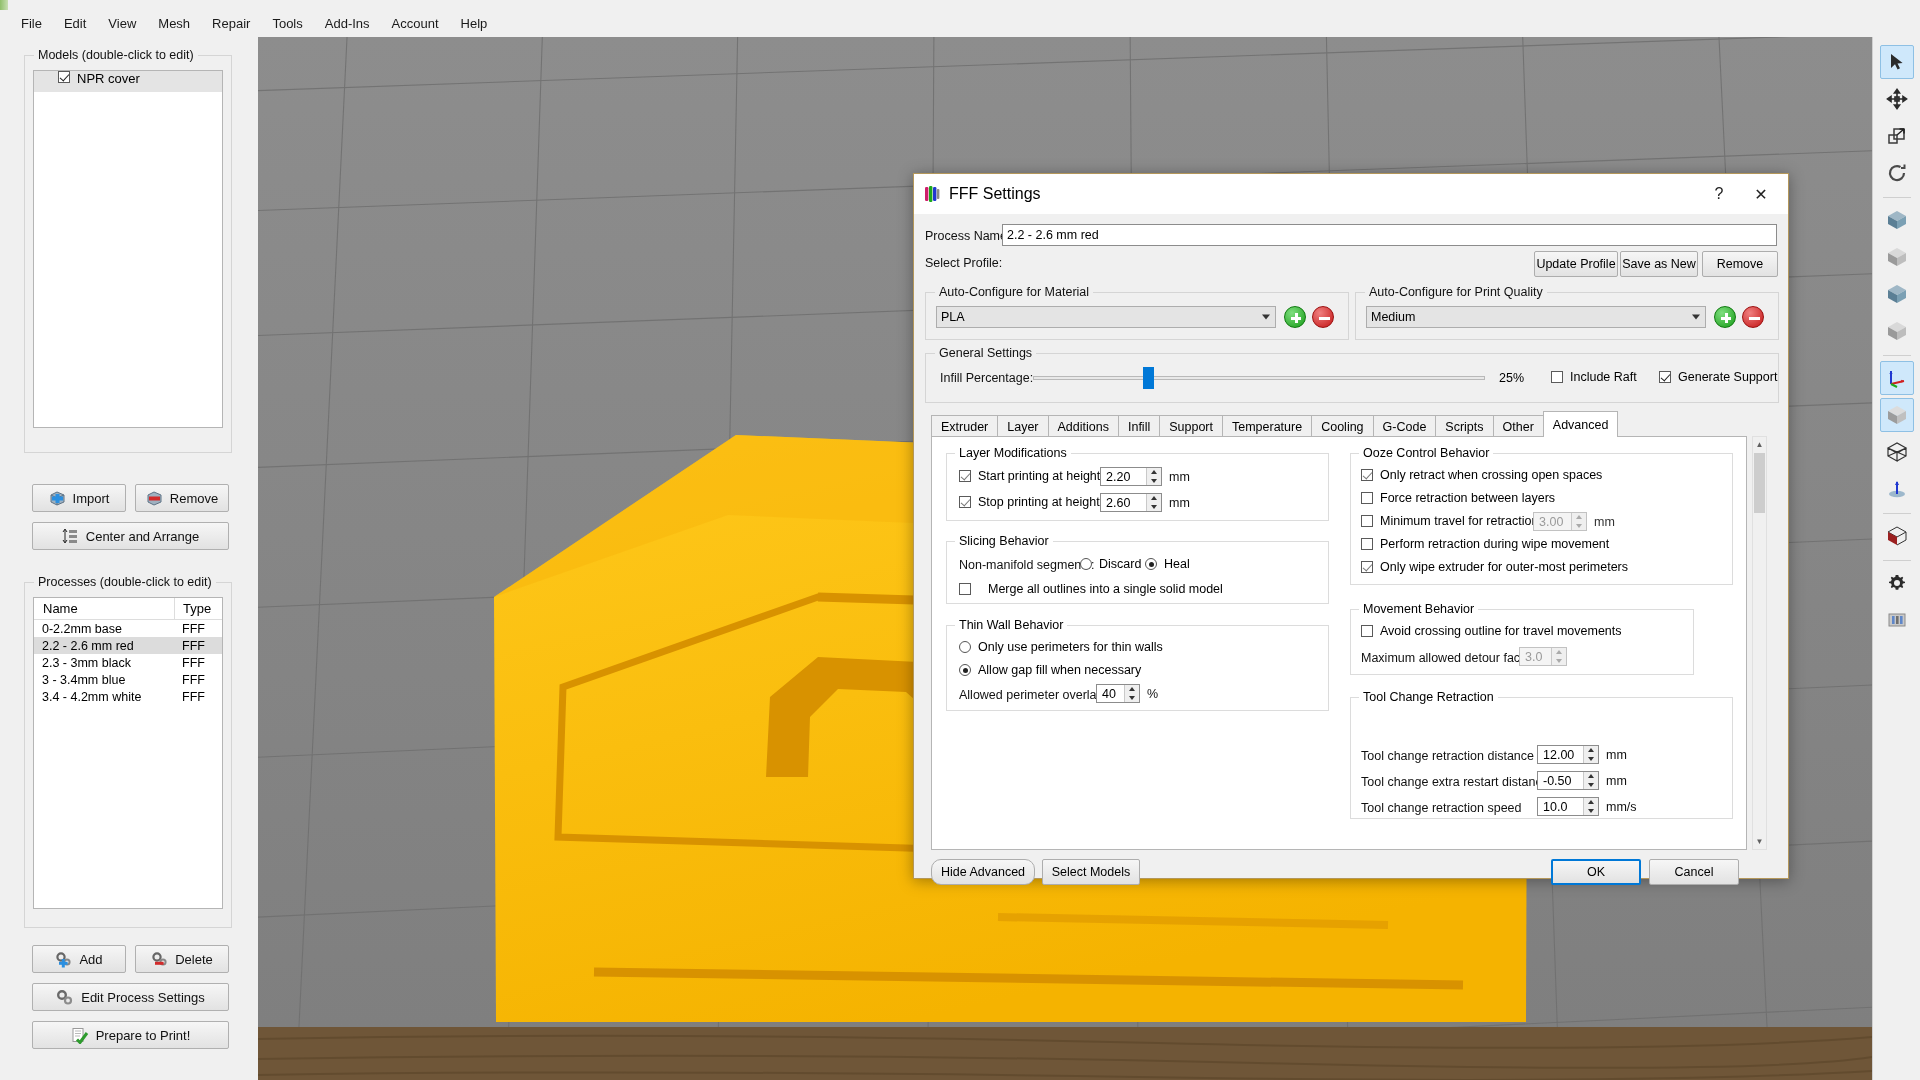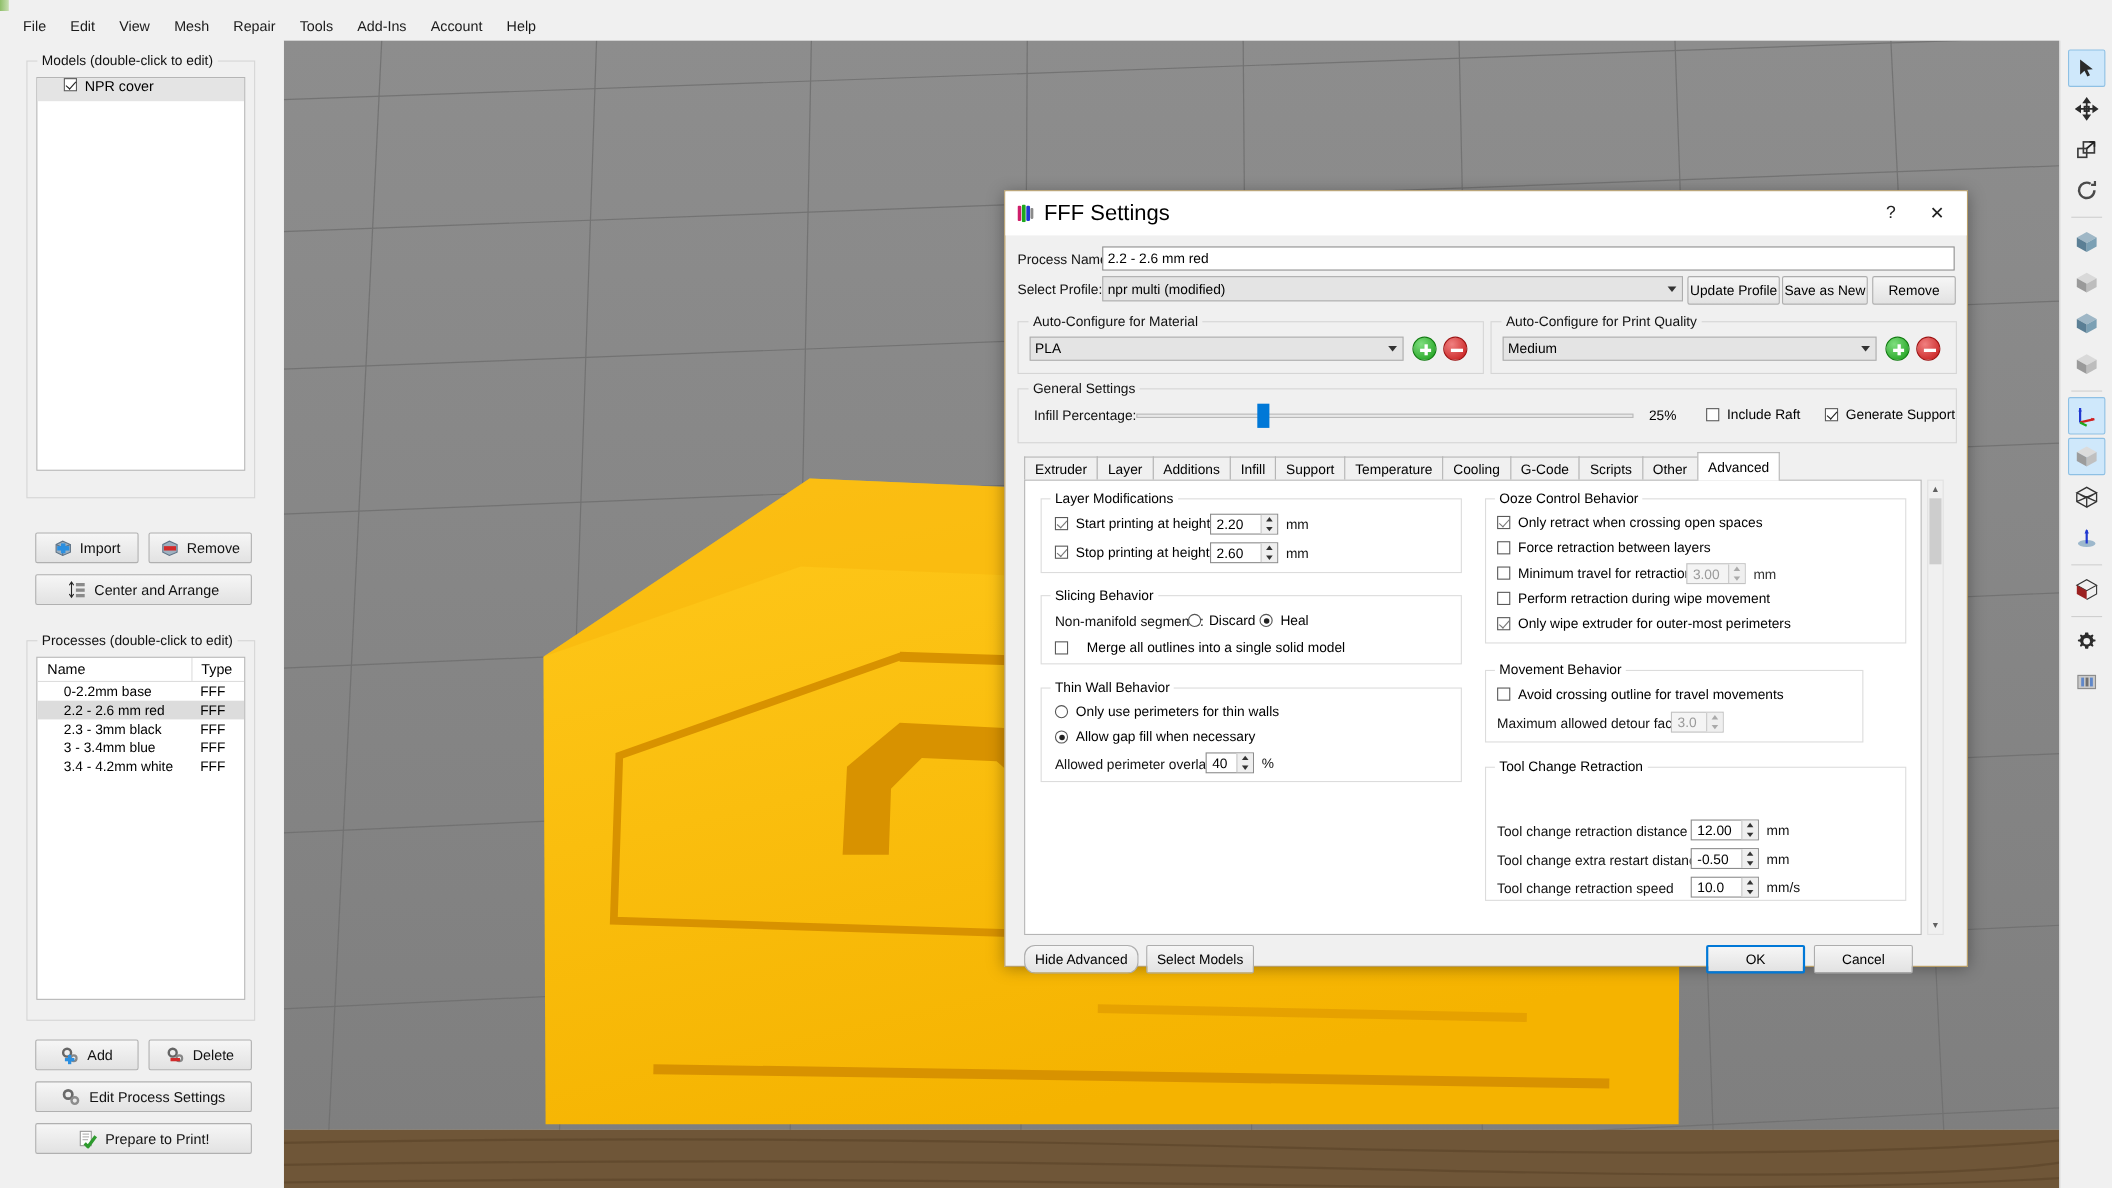--- a/index.html
+++ b/index.html
@@ -74,21 +74,21 @@
 
   
   .ptable { position:absolute; left:0; top:0; right:0; bottom:0; }
   .phead {
     display:flex; height:22px; align-items:center;
     border-bottom:1px solid #ddd; font-size:13px;
   }
   .phead .c1 { width:140px; padding-left:9px; }
   .phead .c2 { width:auto; padding-left:8px; border-left:1px solid #ddd; height:100%; display:flex; align-items:center;}
   .prow { display:flex; height:17px; align-items:center; font-size:12.5px; }
-  .prow .c1 { width:140px; padding-left:24px; }
+  .prow .c1 { width:140px; padding-left:8px; }
   .prow .c2 { padding-left:8px; }
   .prow.sel { background:#dcdcdc; }
 
   
   .viewport {
     position:absolute; left:258px; top:37px; width:1614px; height:990px;
     background:#8a8a8a; overflow:hidden;
   }
   .vp-wood {
     position:absolute; left:258px; top:1027px; width:1614px; height:53px;
@@ -114,21 +114,21 @@
   
   .dialog {
     position:absolute; left:913px; top:173px; width:876px; height:706px;
     background:#f0f0f0; border:1px solid #b4975a;
     box-shadow:0 2px 14px rgba(0,0,0,.35);
   }
   .dlg-title {
     height:40px; background:#fff; display:flex; align-items:center;
     padding:0 6px 0 11px;
   }
-  .dlg-title .t { font-size:20px; margin-left:9px; flex:1; }
+  .dlg-title .t { font-size:16px; margin-left:9px; flex:1; }
   .dlg-title .ctl {
     width:42px; height:30px; display:flex; align-items:center;
     justify-content:center; font-size:16px; color:#222; cursor:default;
   }
   .dlg-body { position:relative; height:666px; }
 
   .lbl { position:absolute; font-size:12.5px; color:#111; white-space:nowrap; }
   .tinput {
     position:absolute; background:#fff; border:1px solid #8c8c8c;
     font-size:12.5px; padding:0 4px; display:flex; align-items:center;
@@ -532,24 +532,20 @@
     </div>
 
     <div class="dlg-body">
 
       <span class="lbl" style="left:11px; top:15px;">Process Name:</span>
       <div class="tinput" style="left:88px; top:10px; width:775px; height:22px;">
         <span>2.2 - 2.6 mm red</span>
       </div>
 
       <span class="lbl" style="left:11px; top:42px;">Select Profile:</span>
-      <div class="combo" style="left:88px; top:37px; width:528px; height:23px;">
-        <span>npr multi (modified)</span>
-        <span class="arrow"></span>
-      </div>
       <div class="dbtn" style="left:620px; top:37px; width:84px;">
         <span>Update Profile</span>
       </div>
       <div class="dbtn" style="left:706px; top:37px; width:78px;">
         <span>Save as New</span>
       </div>
       <div class="dbtn" style="left:788px; top:37px; width:76px;">
         <span>Remove</span>
       </div>
 

